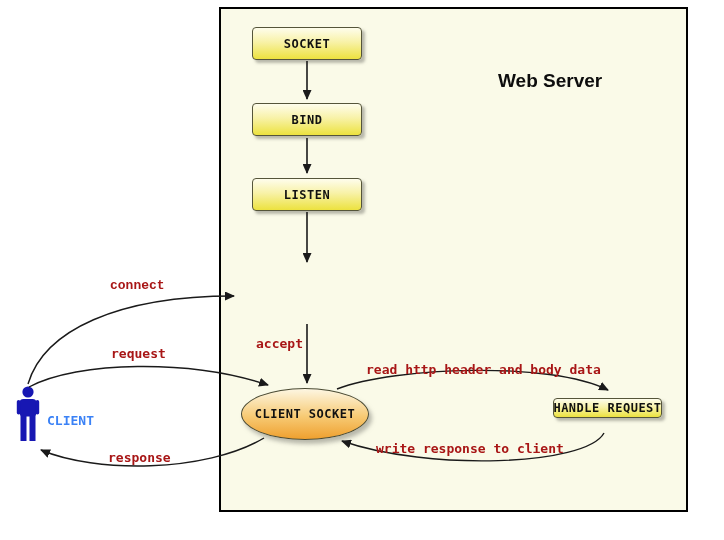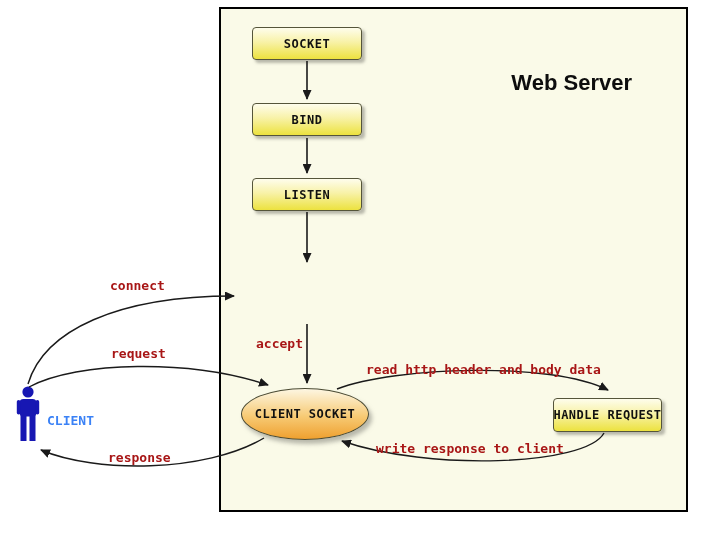--- a/index.html
+++ b/index.html
@@ -5,22 +5,22 @@
   html,body{margin:0;padding:0;background:#ffffff;}
   .canvas{
     position:relative;width:724px;height:540px;background:#ffffff;
     font-family:"DejaVu Sans Mono", monospace;overflow:hidden;
   }
   .server-box{
     position:absolute;left:219px;top:7px;width:469px;height:505px;
     box-sizing:border-box;border:2px solid #000;background:#fafae8;
   }
   .ws-title{
-    position:absolute;left:498px;top:70px;width:134px;text-align:right;
-    font-family:"Liberation Sans", sans-serif;font-weight:bold;font-size:22px;color:#0d0d0d;
+    position:absolute;left:498px;top:70px;width:134px;text-align:left;
+    font-family:"Liberation Sans", sans-serif;font-weight:bold;font-size:19px;color:#0d0d0d;
   }
   .rect-node{
     position:absolute;width:110px;height:33px;box-sizing:border-box;
     border:1.5px solid #55553a;border-radius:4px;
     background:linear-gradient(180deg,#fefdec 0%,#f8f2a8 45%,#ece23f 100%);
     box-shadow:3px 3px 3px rgba(130,130,120,.55);
     display:flex;align-items:center;justify-content:center;
     font-size:12px;font-weight:bold;color:#111;letter-spacing:.5px;white-space:nowrap;
   }
   .ellipse-node{
@@ -52,35 +52,35 @@
 
   <div class="rect-node node" style="left:252px;top:27px;">SOCKET</div>
 
   <div class="rect-node node" style="left:252px;top:178px;">LISTEN</div>
 
   <div class="rect-node node" style="left:252px;top:103px;">BIND</div>
 
 
   <div class="ellipse-node orange node" style="left:241px;top:388px;width:128px;height:52px;">CLIENT SOCKET</div>
 
-  <div class="rect-node node" style="left:553px;top:398px;width:109px;height:34px;">HANDLE REQUEST</div>
+  <div class="rect-node node" style="left:553px;top:398px;width:109px;height:20px;">HANDLE REQUEST</div>
 
   <svg style="position:absolute;left:13px;top:386px;z-index:2;" width="30" height="60" viewBox="0 0 30 60">
     <g fill="#1717b3">
       <circle cx="15" cy="6" r="5.6"></circle>
       <rect x="6.5" y="13" width="17" height="17.5" rx="4"></rect>
       <rect x="3.8" y="14" width="3.6" height="14.5" rx="1.8"></rect>
       <rect x="22.6" y="14" width="3.6" height="14.5" rx="1.8"></rect>
       <rect x="7.5" y="29" width="6" height="26"></rect>
       <rect x="16.5" y="29" width="6" height="26"></rect>
     </g>
   </svg>
   <div class="actor-label lbl" style="left:47px;top:413px;">CLIENT</div>
 
-  <div class="edge-label lbl" style="left:110px;top:278px;">connect</div>
+  <div class="edge-label lbl" style="left:110px;top:278px;font-family:Liberation Mono, monospace;">connect</div>
   <div class="edge-label lbl" style="left:111px;top:346px;">request</div>
   <div class="edge-label lbl" style="left:108px;top:450px;">response</div>
   <div class="edge-label lbl" style="left:256px;top:336px;">accept</div>
   <div class="edge-label lbl" style="left:359px;top:362px;margin-left:7px;">read http header and body data</div>
   <div class="edge-label lbl" style="left:376px;top:441px;">write response to client</div>
 
   <svg class="overlay" width="724" height="540" viewBox="0 0 724 540">
     <defs>
       <marker id="ah" markerUnits="userSpaceOnUse" markerWidth="11" markerHeight="9" refX="9" refY="4.5" orient="auto">
         <path d="M0,0 L10,4.5 L0,9 Z" fill="#1a1a1a"></path>

